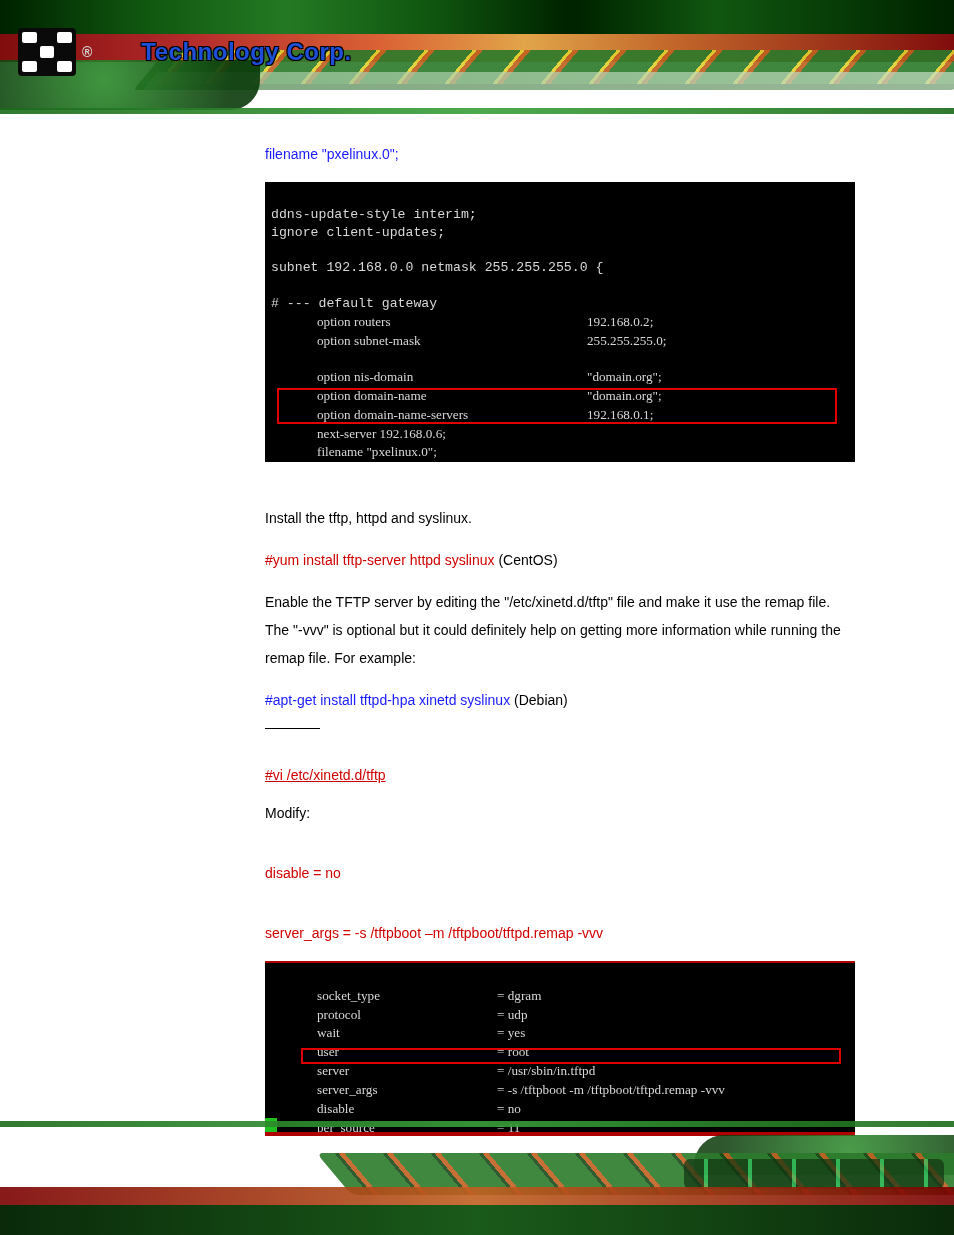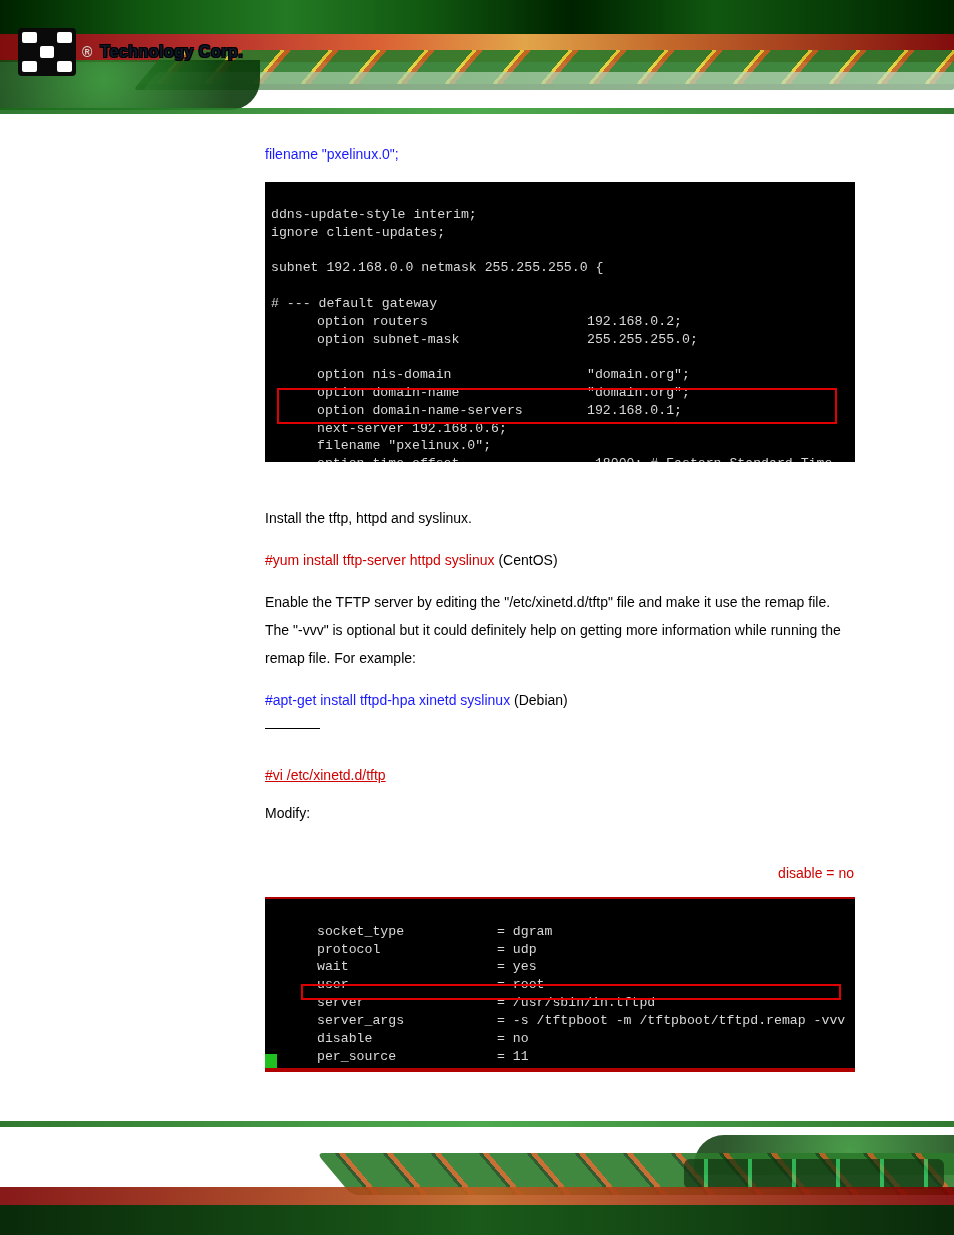--- a/index.html
+++ b/index.html
@@ -12,21 +12,21 @@
   .hdr .band3 { position:absolute; left:0; right:0; top:50px; height:40px; }
   .hdr .band3 .stripe { position:absolute; left:150px; top:0; width:820px; height:40px; transform: skewX(-40deg); background: repeating-linear-gradient(90deg, #2b7a2b 0 18px, #e0d030 18px 22px, #c06020 22px 28px, #2b7a2b 28px 48px); box-shadow: inset 0 -6px 0 #1a4a1a; border-radius: 4px; opacity:0.9; }
   .hdr .band3 .stripe2 { position:absolute; left:150px; top:22px; width:820px; height:18px; transform: skewX(-40deg); background: linear-gradient(90deg,#a0c8a0,#c8e0c8); opacity:0.7; border-radius:4px; }
   .hdr .greenleft { position:absolute; left:0; top:60px; width:260px; height:50px; background: radial-gradient(circle at 40% 40%, #2a8a2a 0%, #0a3a0a 80%); border-bottom-right-radius: 30px; opacity:0.9; }
   .hdr .linebot { position:absolute; left:0; top:108px; width:954px; height:6px; background: linear-gradient(90deg,#1a6a1a,#3aa03a,#1a6a1a); opacity:0.9; }
 
   .logo { position:absolute; left:18px; top:28px; display:flex; align-items:center; gap:6px; }
   .logo .mark { width:58px; height:48px; background:#0a0a0a; display:grid; grid-template-columns:repeat(3,1fr); grid-template-rows:repeat(3,1fr); gap:3px; padding:4px; border-radius:4px; }
   .logo .mark .sq { background:#fff; border-radius:2px; }
   .logo .mark .sq.d { background:#0a0a0a; }
-  .logo .txt { color:#0f172a; font-weight:800; font-size:16px; text-shadow: 1px 1px 0 #000, -1px -1px 0 #000, 1px -1px 0 #000, -1px 1px 0 #000; letter-spacing:0.5px; }
+  .logo .txt { color:#1d4ed8; font-weight:800; font-size:24px; text-shadow: 1px 1px 0 #000, -1px -1px 0 #000, 1px -1px 0 #000, -1px 1px 0 #000; letter-spacing:0.5px;margin-left:41px; }
   .logo .reg { color:#cfd6cf; font-size:14px; font-weight:700; margin-right:2px; }
 
   
   .ftr { position:absolute; left:0; bottom:0; width:954px; height:120px; overflow:hidden; }
   .ftr .band1 { position:absolute; left:0; right:0; bottom:0; height:30px; background: linear-gradient(90deg,#0a2a0a,#1a5a1a,#0a2a0a); }
   .ftr .band2 { position:absolute; left:0; right:0; bottom:20px; height:28px; background: linear-gradient(90deg,#7a0000,#c06020,#7a0000); opacity:0.9; }
   .ftr .stripe { position:absolute; right:-100px; bottom:40px; width:720px; height:42px; transform:skewX(40deg); background: repeating-linear-gradient(90deg,#2b7a2b 0 18px,#1a4a1a 18px 22px,#c06020 22px 28px,#2b7a2b 28px 48px); border-radius:6px; opacity:0.9; }
   .ftr .lights { position:absolute; right:10px; bottom:46px; width:260px; height:30px; background: repeating-linear-gradient(90deg, #113311 0 20px, #33cc66 20px 24px, #113311 24px 44px); opacity:0.7; border-radius:6px; }
   .ftr .greenright { position:absolute; right:0; bottom:60px; width:260px; height:40px; background: radial-gradient(circle at 60% 40%, #2a8a2a 0%, #0a3a0a 80%); border-top-left-radius:30px; opacity:0.85; }
   .ftr .linetop { position:absolute; left:0; bottom:108px; width:954px; height:6px; background: linear-gradient(90deg,#1a6a1a,#3aa03a,#1a6a1a); opacity:0.9; }
@@ -37,21 +37,21 @@
   .content p { margin: 0 0 14px 0; line-height: 2.0; }
   .content .blue { color:#1a1aff; }
   .content .red  { color:#d00000;margin-top:32px; }
   .content .spaced { margin-top: 42px; }
 
   .term { background:#000; color:#d8d8d8; font-family: "Courier New", monospace; font-size:13.2px; line-height:1.35; padding:6px 8px 8px 6px; position:relative; white-space:pre; overflow:hidden; }
   .term1 { width:590px; height:280px; }
   .term2 { width:590px; height:175px; margin-top:6px; border-top:2px solid #b00000; border-bottom:4px solid #b00000; }
   .term .col1 { width:270px; display:inline-block; }
   .term .col2 { display:inline-block; }
-  .term .ind { padding-left:46px; }
+  .term .ind { padding-left:46px;font-family:Liberation Serif, serif; }
 
   .redbox { position:absolute; border:2px solid #e00000; pointer-events:none; }
   .rb1 { left:12px; top:206px; width:560px; height:36px; }
   .rb2 { left:36px; top:85px; width:540px; height:16px; }
 
   .hr-short { width:55px; border:none; border-top:1px solid #000; margin: 14px 0 12px 0; }
 </style>
 </head>
 <body>
 
@@ -112,21 +112,22 @@
     <p><span class="red">#yum install tftp-server httpd syslinux</span><span> (CentOS)</span></p>
 
     <p>Enable the TFTP server by editing the "/etc/xinetd.d/tftp" file and make it use the remap file. The "-vvv" is optional but it could definitely help on getting more information while running the remap file. For example:</p>
 
     <p><span class="blue">#apt-get install tftpd-hpa xinetd syslinux</span><span> (Debian)</span></p>
 
     <hr class="hr-short">
 
     <p class="red" style="margin-bottom:10px;text-decoration:underline;">#vi /etc/xinetd.d/tftp</p>
     <p style="margin-bottom:26px;">Modify:</p>
-    <p class="red" style="margin-bottom:10px;text-align:right;">disable = no</p>
+    <p class="red" style="margin-bottom:10px;">disable = no</p>
+    <p class="red">server_args = -s /tftpboot –m /tftpboot/tftpd.remap -vvv</p>
 
     <div class="term term2">
 <span class="ind"><span class="col1" style="width:180px">socket_type</span><span class="col2">= dgram</span></span>
 <span class="ind"><span class="col1" style="width:180px">protocol</span><span class="col2">= udp</span></span>
 <span class="ind"><span class="col1" style="width:180px">wait</span><span class="col2">= yes</span></span>
 <span class="ind"><span class="col1" style="width:180px">user</span><span class="col2">= root</span></span>
 <span class="ind"><span class="col1" style="width:180px">server</span><span class="col2">= /usr/sbin/in.tftpd</span></span>
 <span class="ind"><span class="col1" style="width:180px">server_args</span><span class="col2">= -s /tftpboot -m /tftpboot/tftpd.remap -vvv</span></span>
 <span class="ind"><span class="col1" style="width:180px">disable</span><span class="col2">= no</span></span>
 <span class="ind"><span class="col1" style="width:180px">per_source</span><span class="col2">= 11</span></span>

